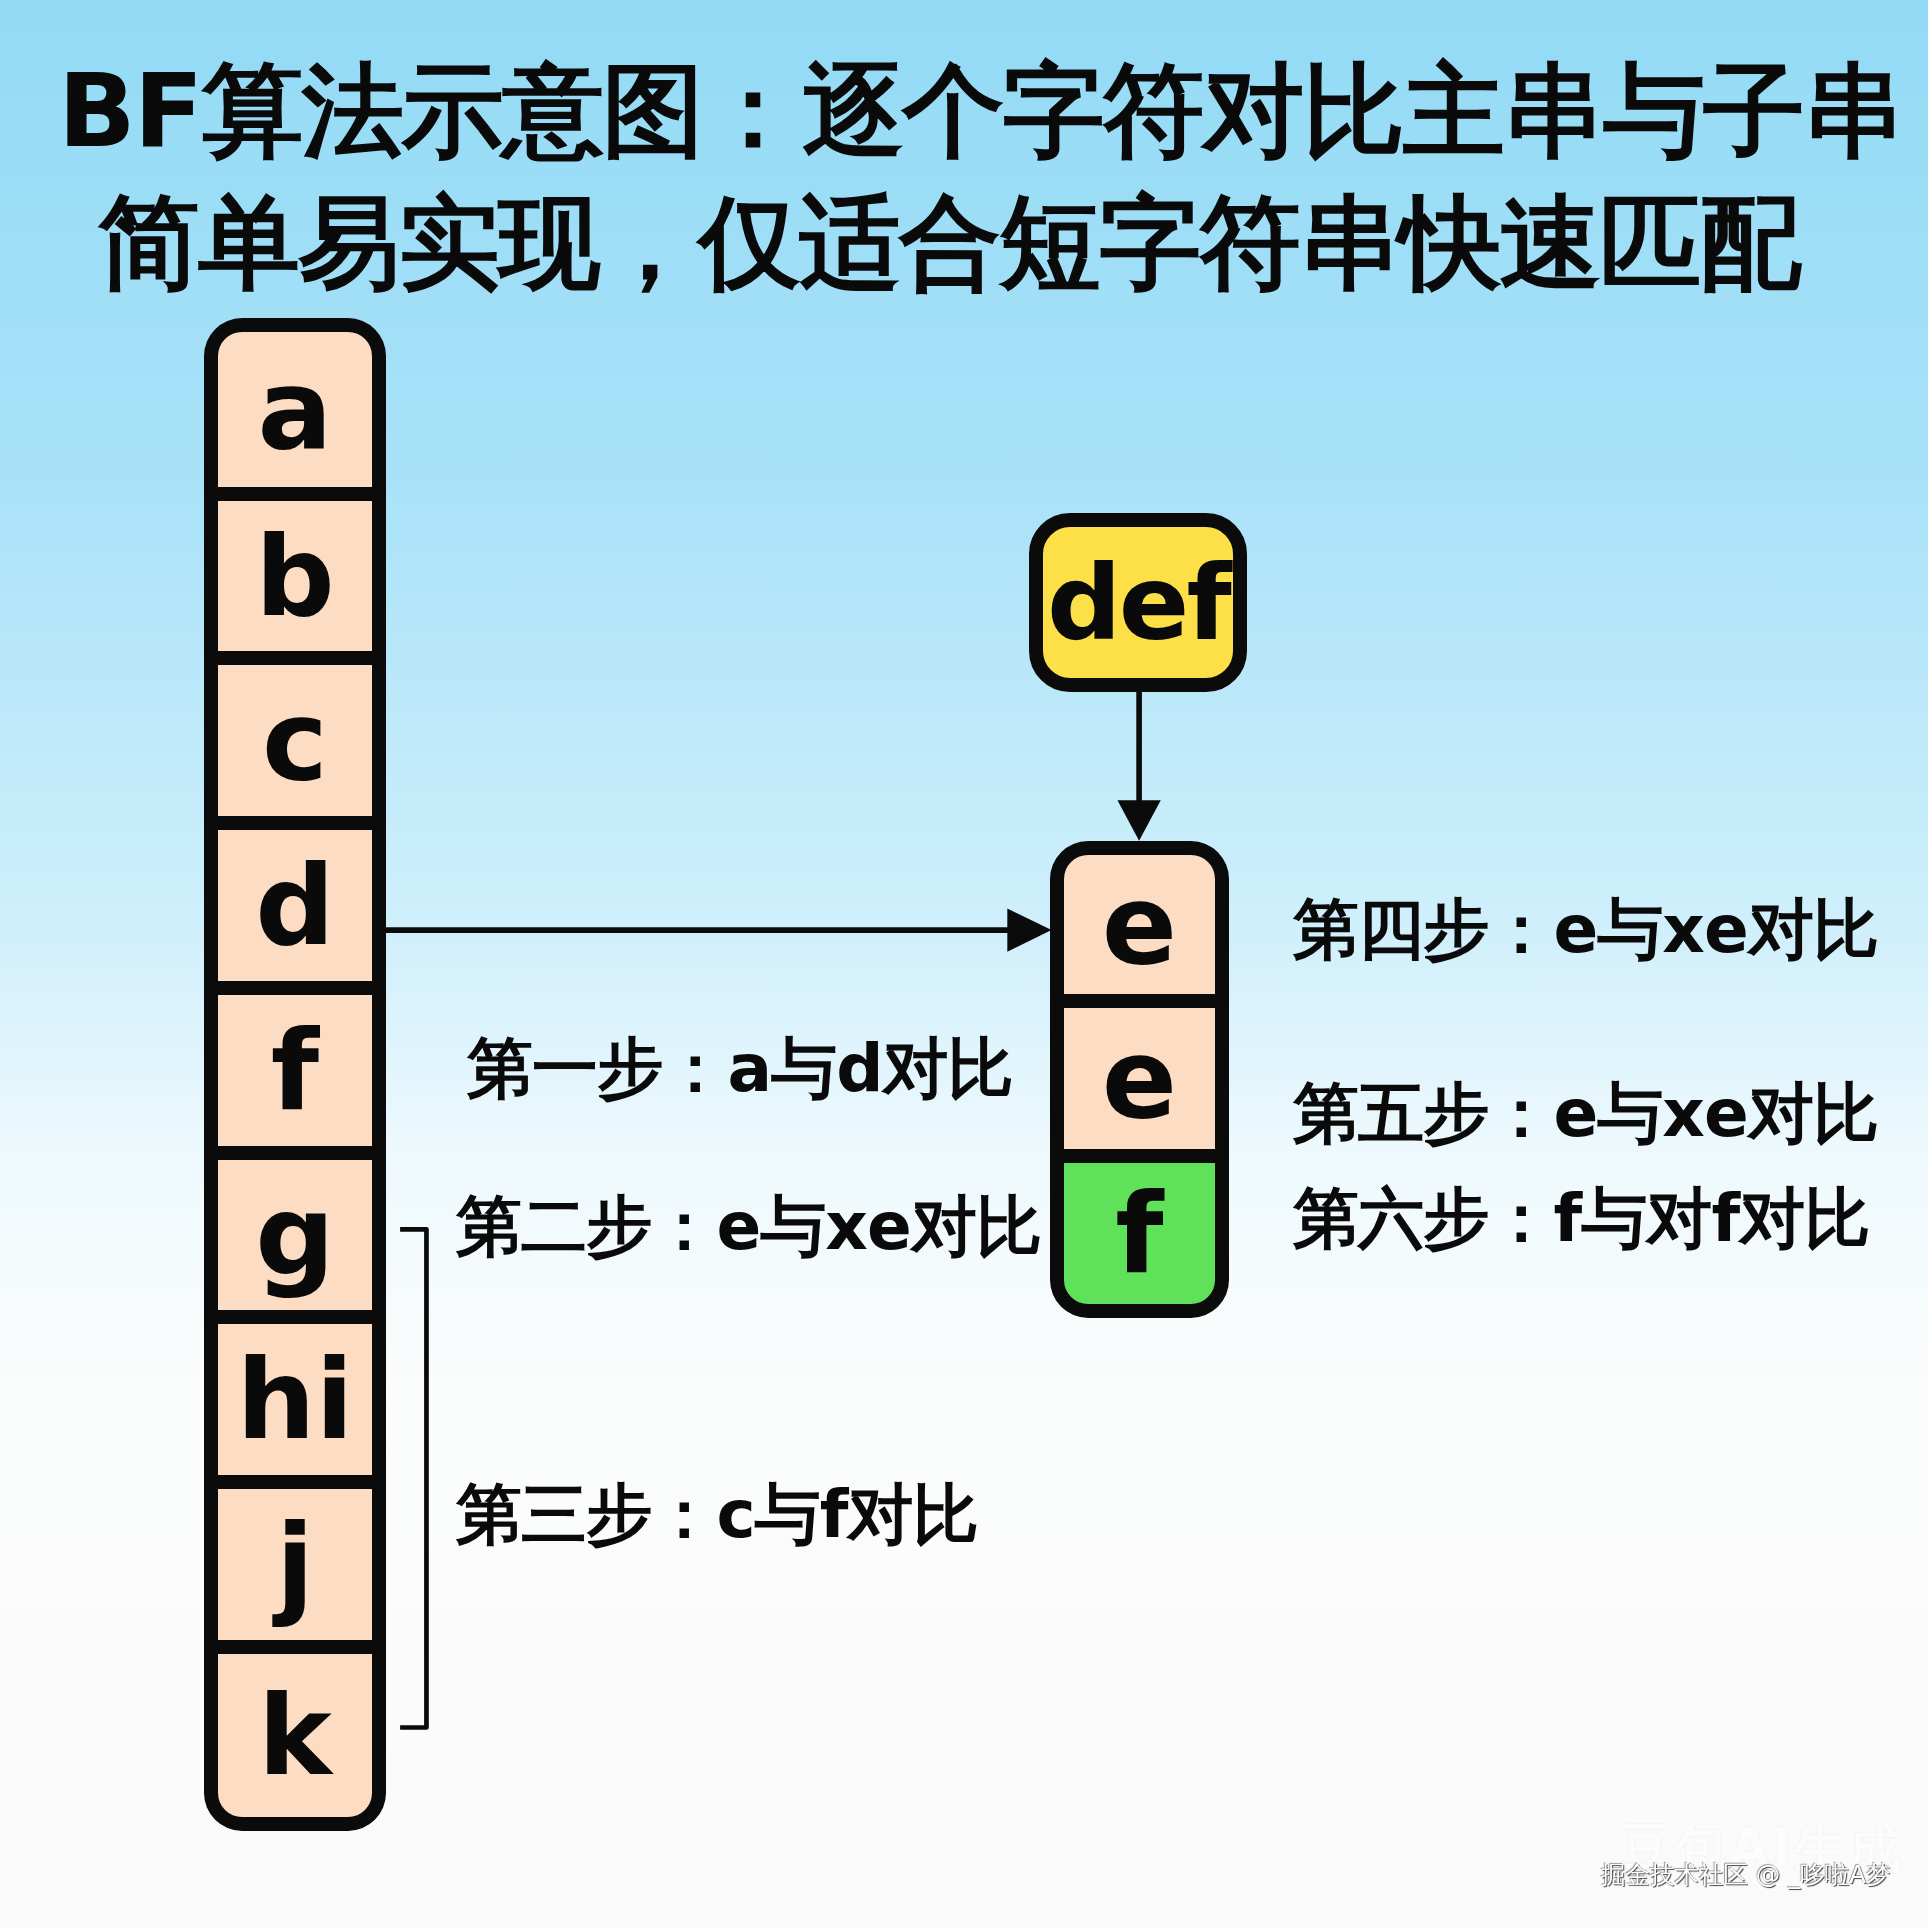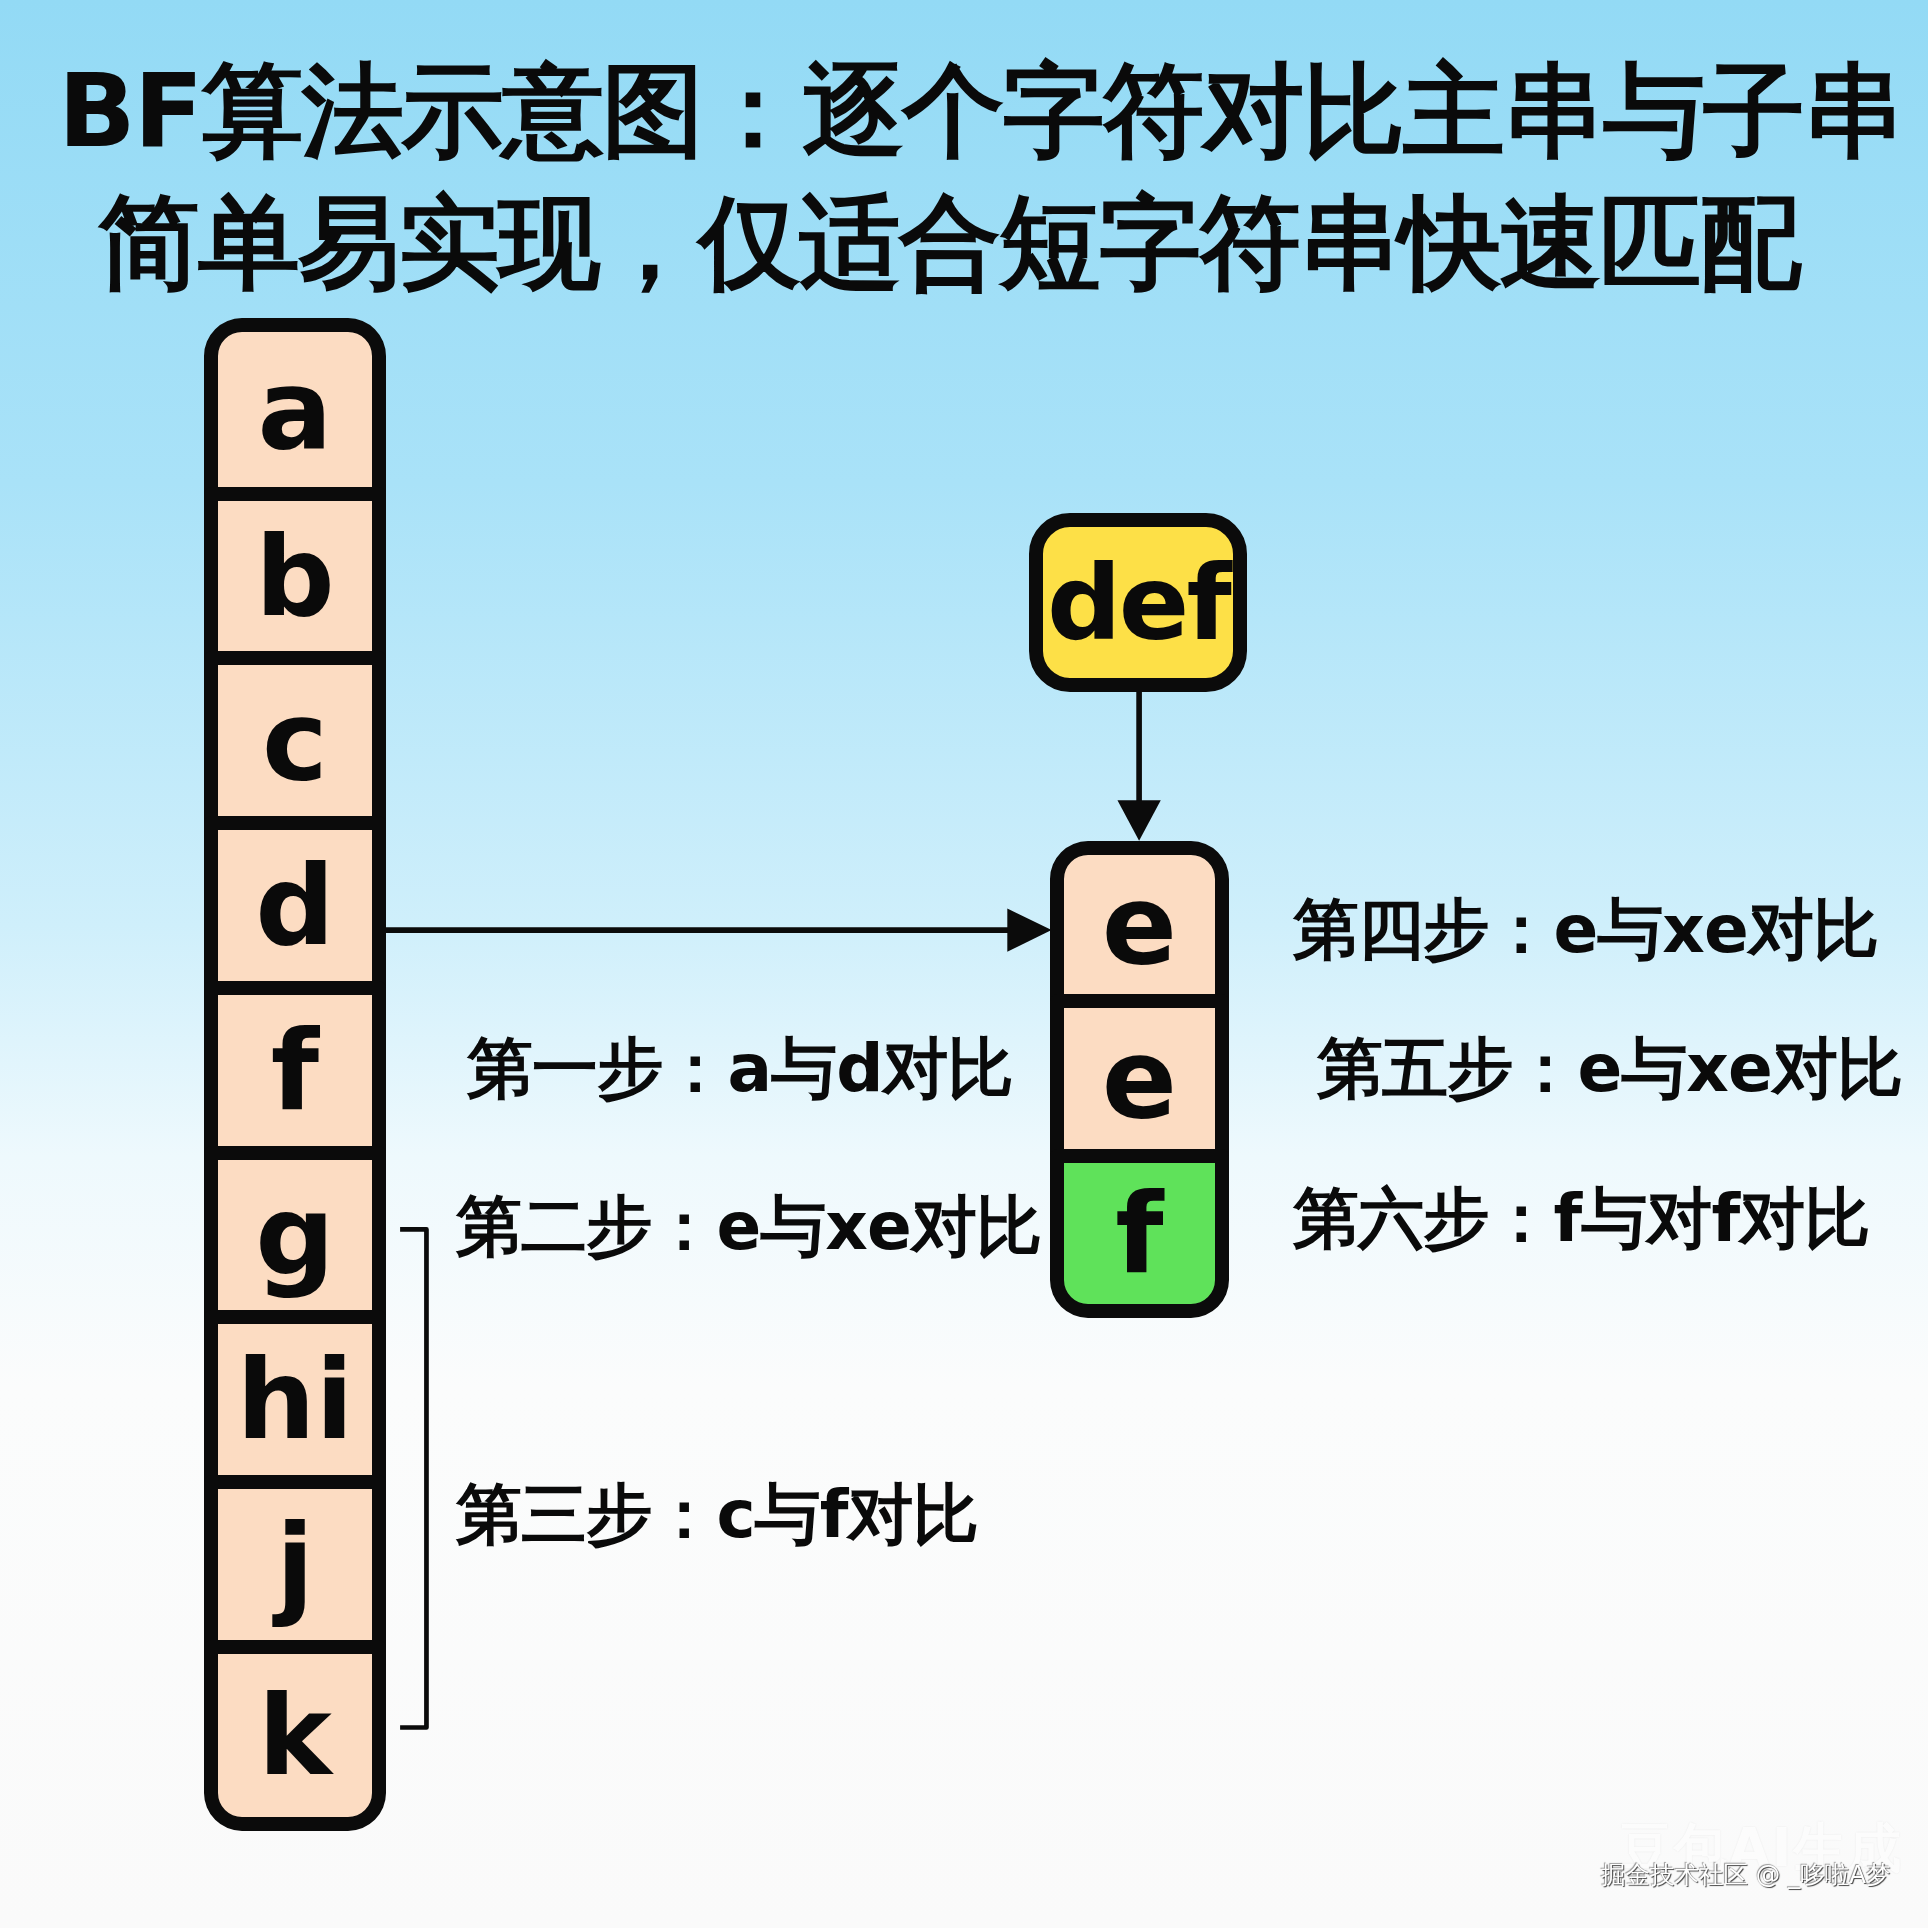--- a/index.html
+++ b/index.html
@@ -98,20 +98,20 @@
 <div class="col" style="left:1050px; top:841px; width:179px; height:477px;">
   <div class="cell first" style="top:0px; height:167px;">e</div>
   <div class="cell mid" style="top:153px; height:169px;">e</div>
   <div class="cell last match" style="top:308px; height:169px;">f</div>
 </div>
 
 <div class="step" style="left:431px; top:1036px;margin-left:36px;">第一步：a与d对比</div>
 <div class="step" style="left:456px; top:1194px;">第二步：e与xe对比</div>
 <div class="step" style="left:456px; top:1436px;margin-top:46px;">第三步：c与f对比</div>
 <div class="step" style="left:1293px; top:897px;">第四步：e与xe对比</div>
-<div class="step" style="left:1293px; top:1036px;margin-left:24px;">第五步：e与xe对比</div>
+<div class="step" style="left:1293px; top:1081px;">第五步：e与xe对比</div>
 <div class="step" style="left:1293px; top:1186px;">第六步：f与对f对比</div>
 
 <div class="watermark">
   <div class="wm-big">豆包AI生成</div>
   <div class="wm-small">掘金技术社区 @ _哆啦A梦</div>
 </div>
 
 
 </body></html>

